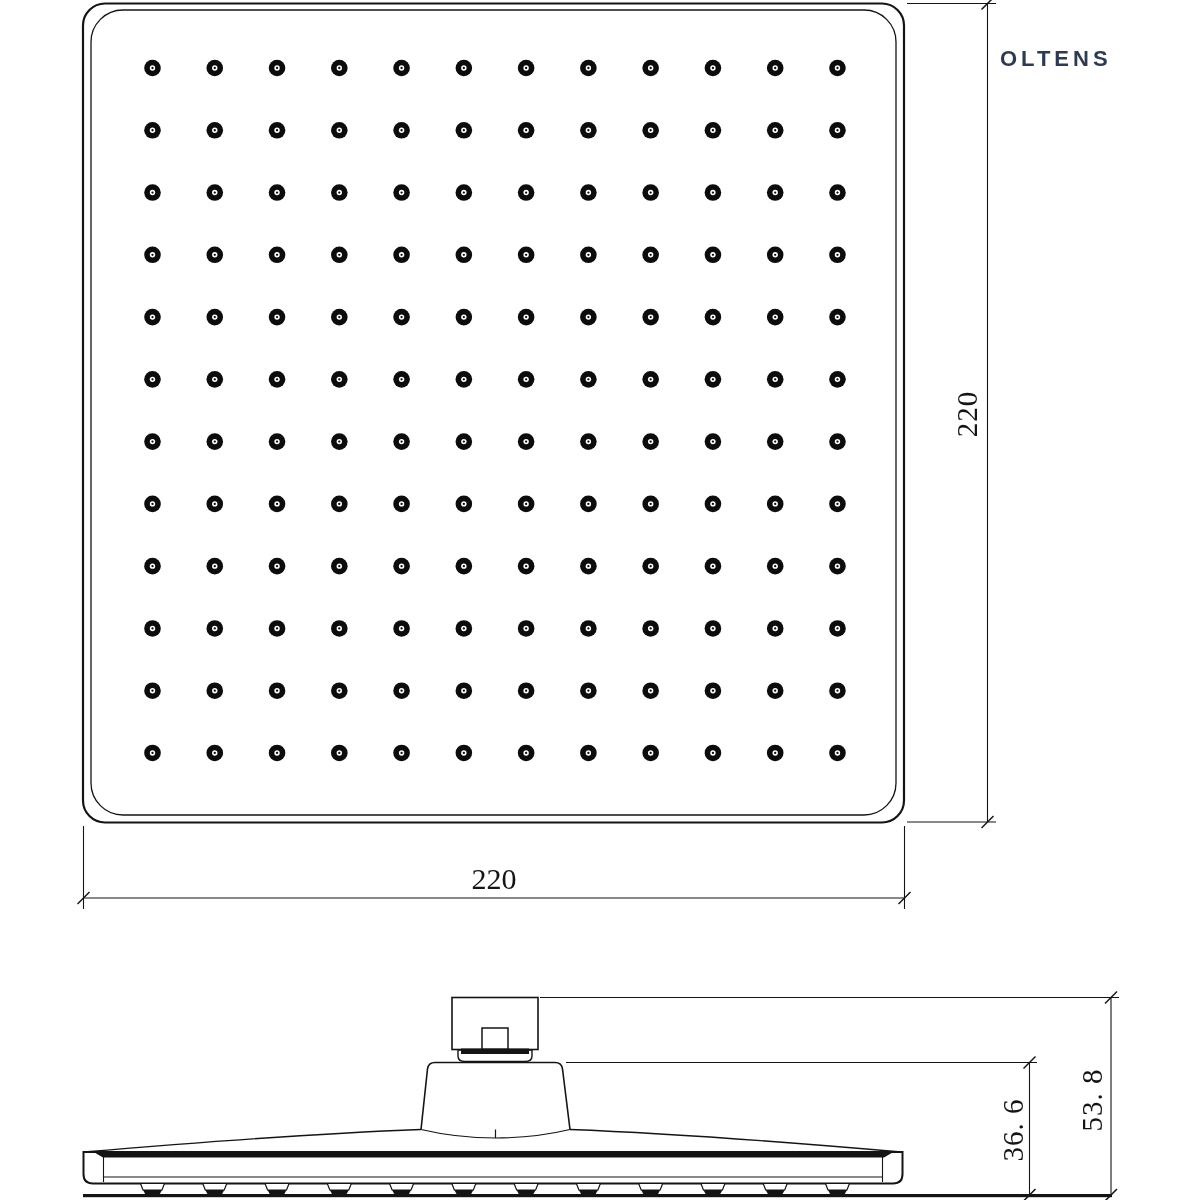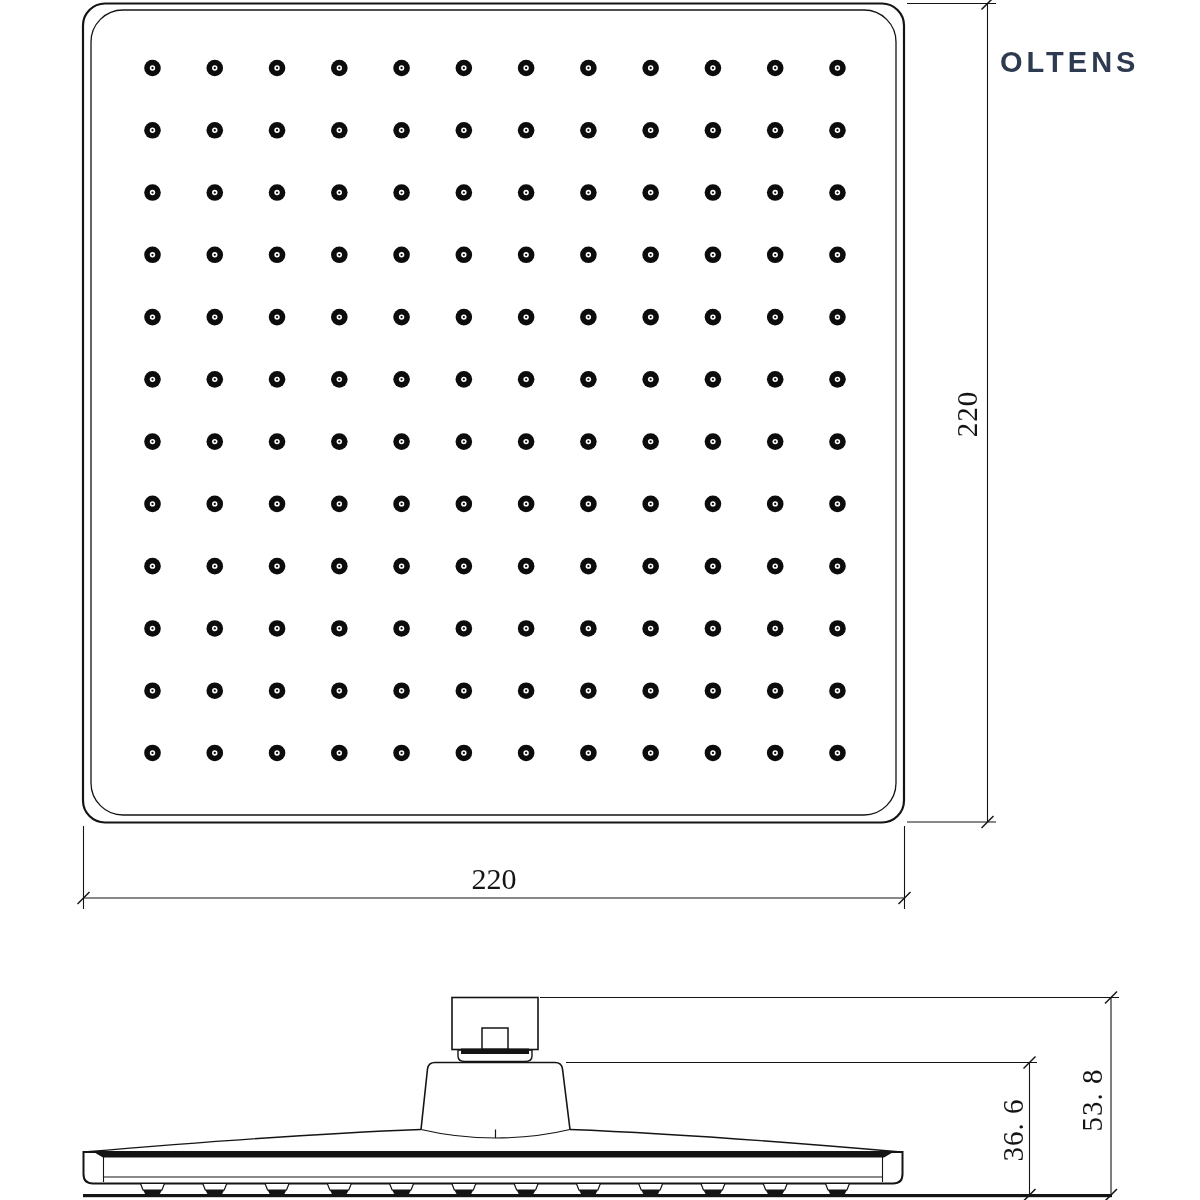--- a/index.html
+++ b/index.html
@@ -29,21 +29,21 @@
     transform: translate(-50%, -50%) rotate(-90deg);
     font-size: 29px;
     letter-spacing: 1px;
   }
   .logo {
     position: absolute;
     left: 1000px;
     top: 46px;
     font-family: "Liberation Sans", sans-serif;
     font-weight: 700;
-    font-size: 29px;
+    font-size: 22px;
     letter-spacing: 4px;
     color: #2d3a50;
     white-space: nowrap;
   }
 </style>
 </head>
 <body>
 
 <div class="canvas">
 

